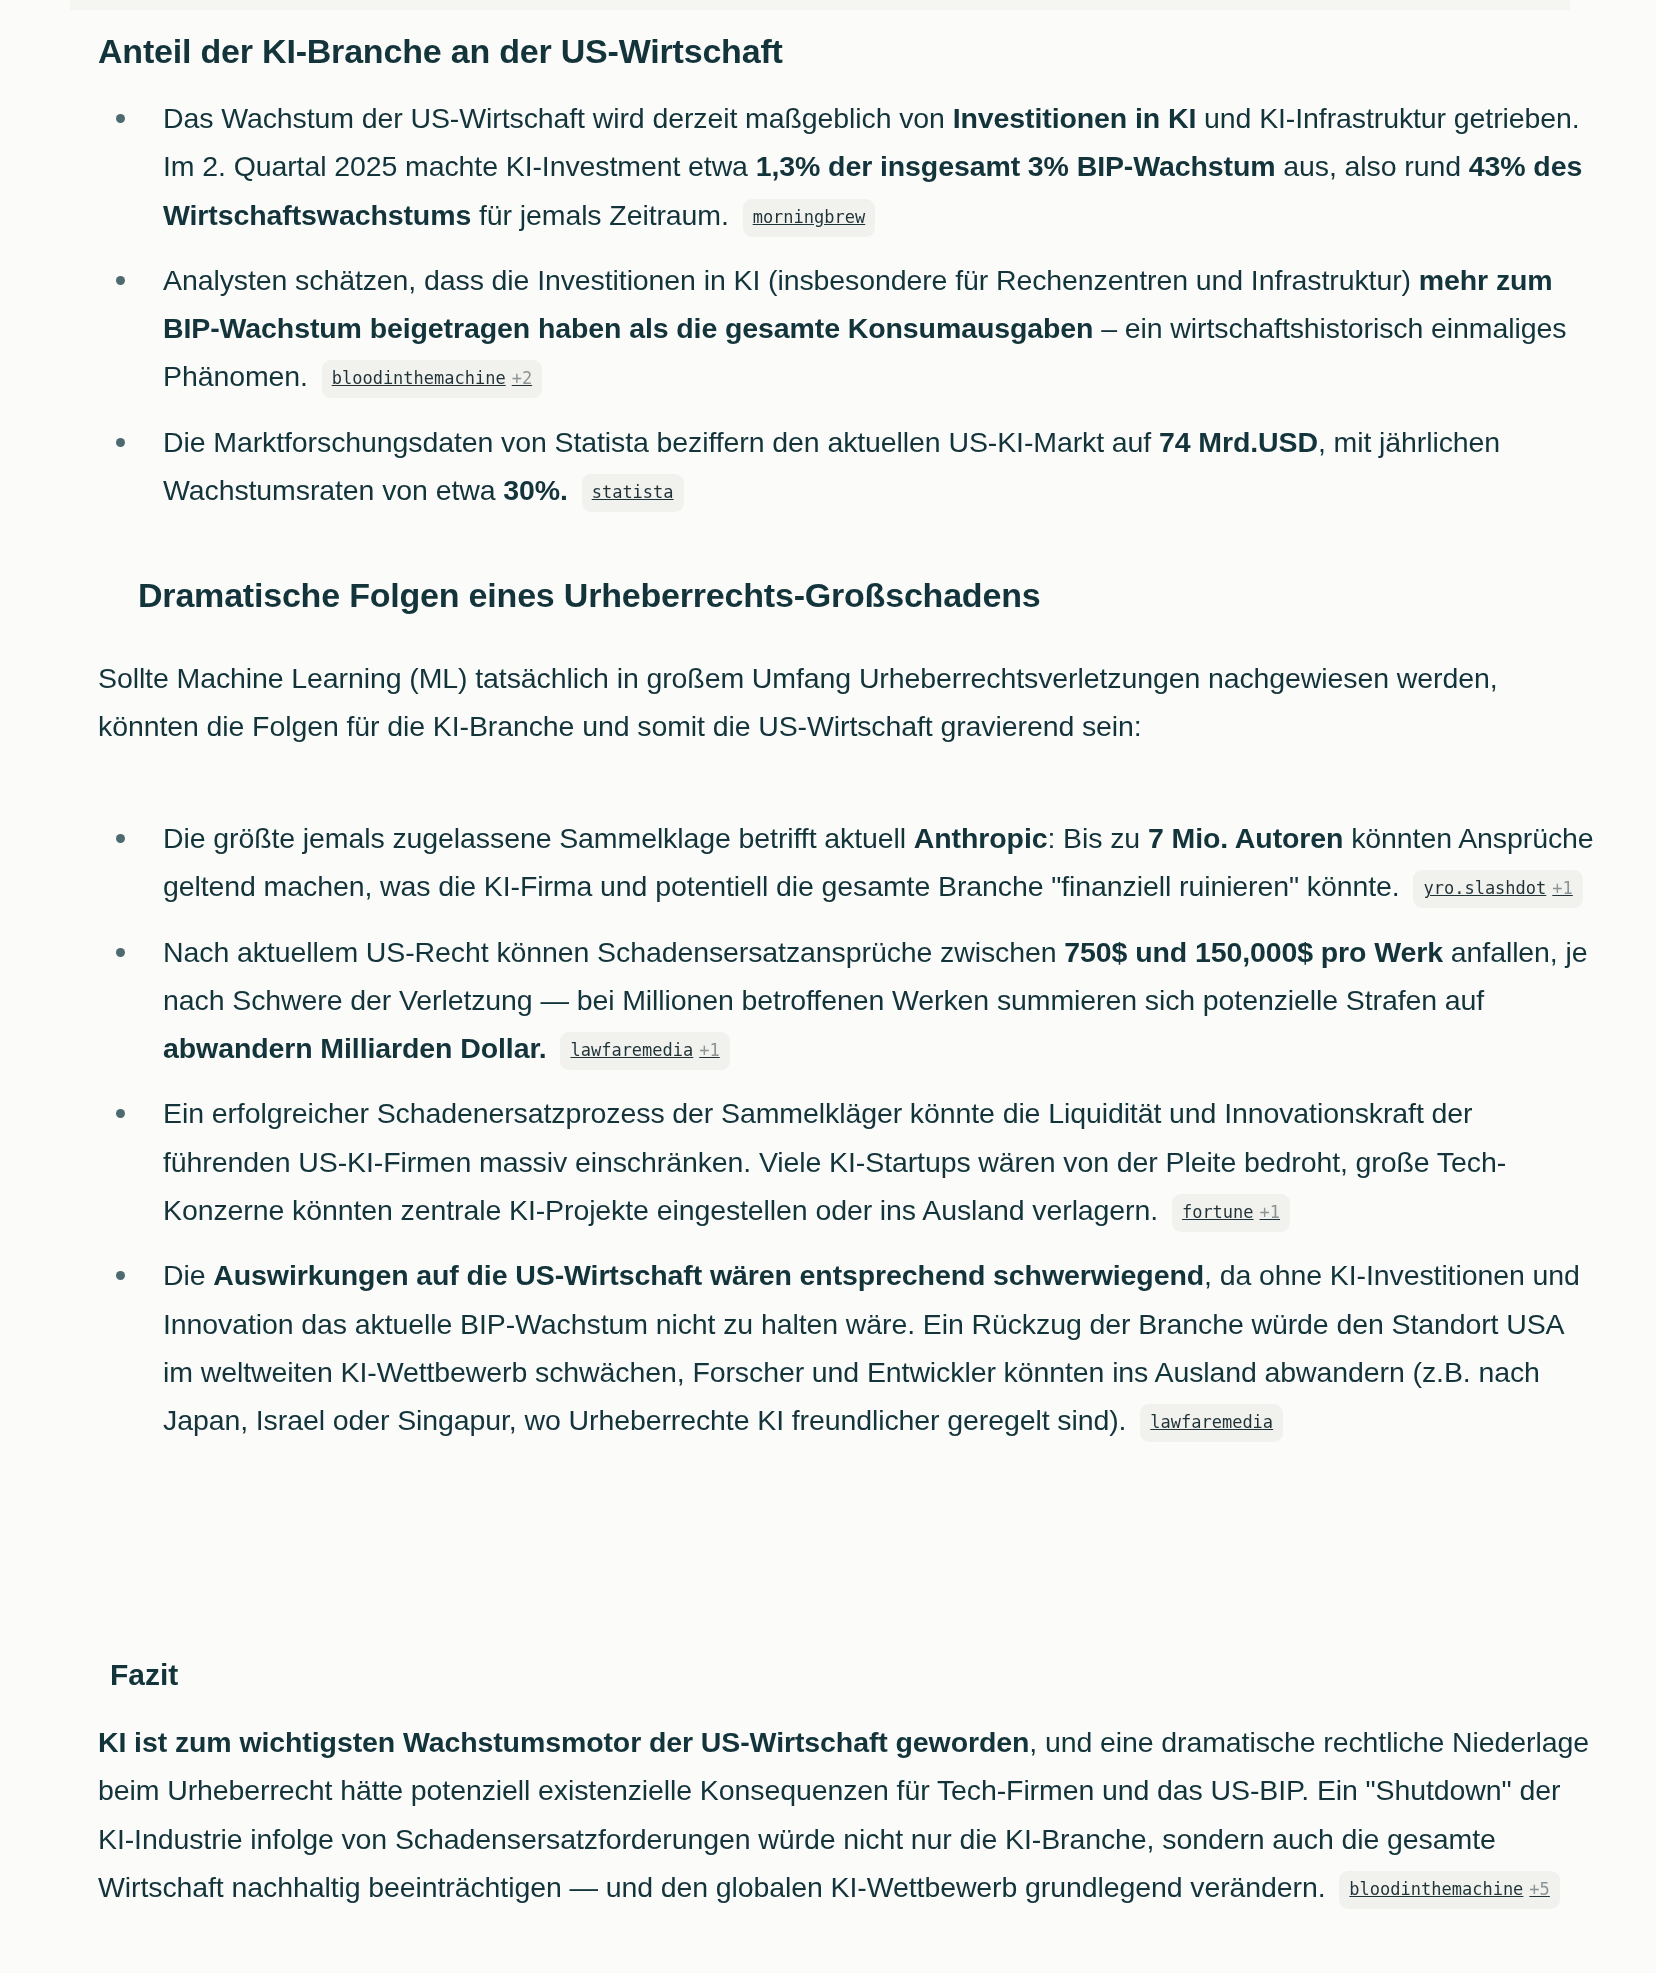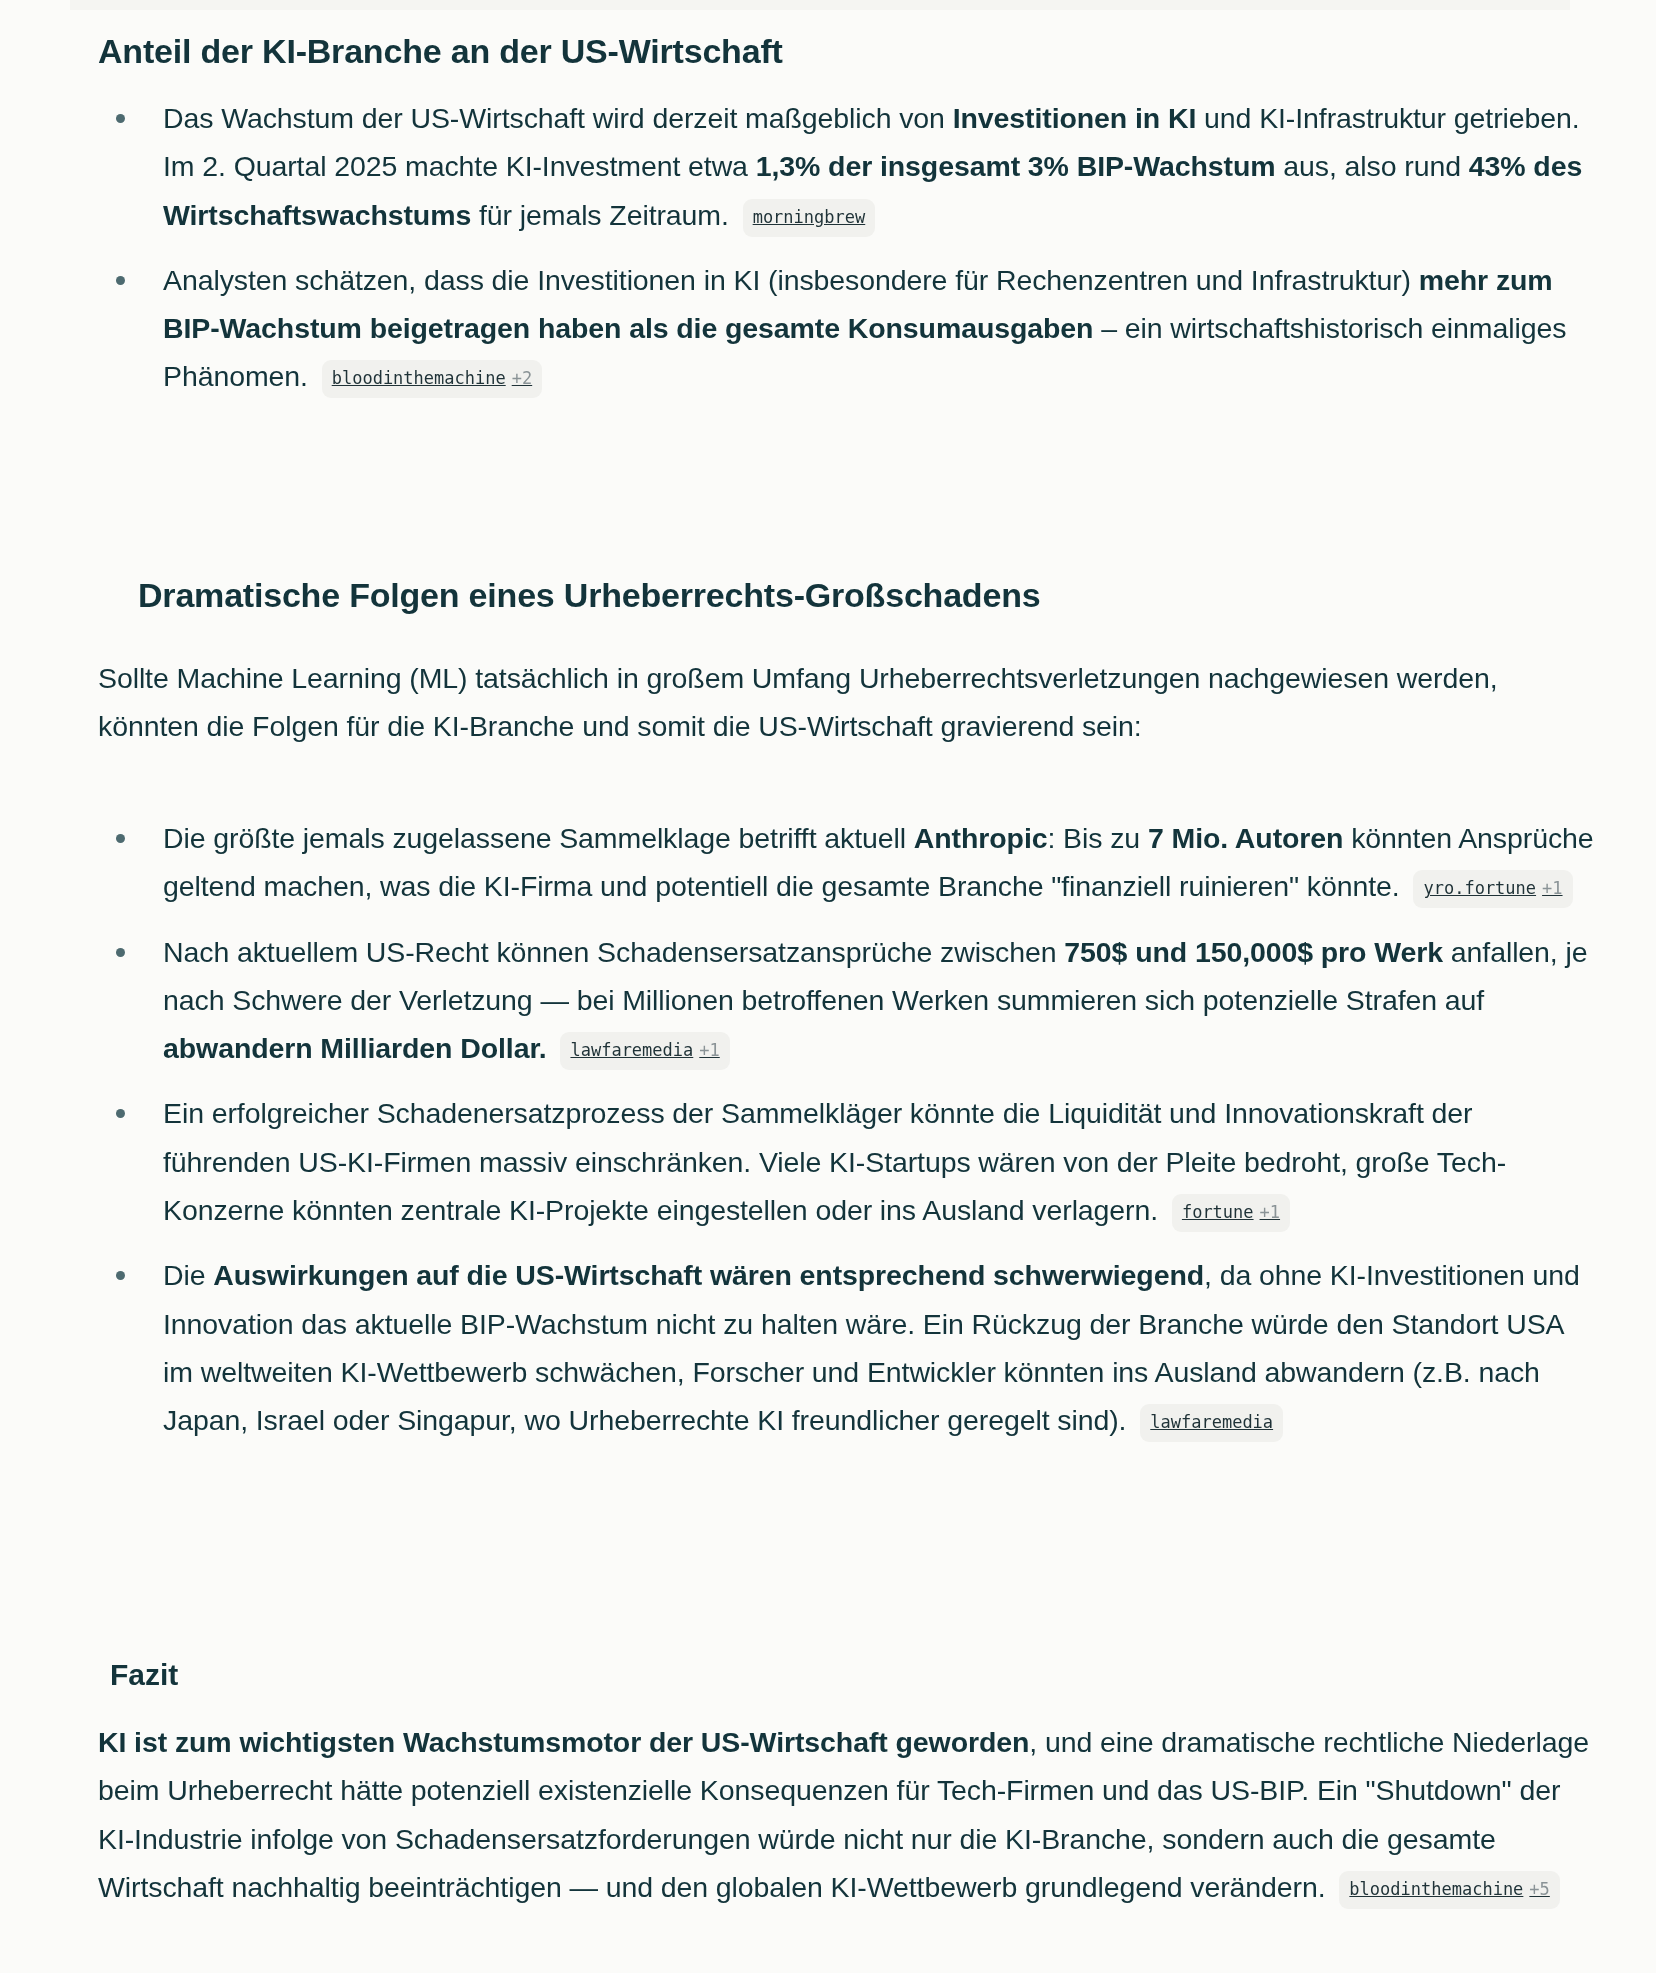--- a/index.html
+++ b/index.html
@@ -107,30 +107,34 @@
 
   <ul class="list-a">
     <li>
       <span class="bullet"></span><span>Das Wachstum der US-Wirtschaft wird derzeit maßgeblich von </span><b>Investitionen in KI</b><span> und KI-Infrastruktur getrieben. Im 2. Quartal 2025 machte KI-Investment etwa </span><b>1,3% der insgesamt 3% BIP-Wachstum</b><span> aus, also rund </span><b>43% des Wirtschaftswachstums</b><span> für jemals Zeitraum.</span>
       <span class="chip"><span>morningbrew</span></span>
     </li>
     <li>
       <span class="bullet"></span><span>Analysten schätzen, dass die Investitionen in KI (insbesondere für Rechenzentren und Infrastruktur) </span><b>mehr zum BIP-Wachstum beigetragen haben als die gesamte Konsumausgaben</b><span> – ein wirtschaftshistorisch einmaliges Phänomen.</span>
       <span class="chip"><span>bloodinthemachine</span><span class="more">+2</span></span>
     </li>
+    <li>
+      <span class="bullet"></span><span>Die Marktforschungsdaten von Statista beziffern den aktuellen US-KI-Markt auf </span><b>74 Mrd.USD</b><span>, mit jährlichen Wachstumsraten von etwa </span><b>30%.</b>
+      <span class="chip"><span>statista</span></span>
+    </li>
   </ul>
 
   <h2 id="h-dramatisch">Dramatische Folgen eines Urheberrechts-Großschadens</h2>
 
   <p class="intro-b">Sollte Machine Learning (ML) tatsächlich in großem Umfang Urheberrechtsverletzungen nachgewiesen werden, könnten die Folgen für die KI-Branche und somit die US-Wirtschaft gravierend sein:</p>
 
   <ul class="list-b">
     <li>
       <span class="bullet"></span><span>Die größte jemals zugelassene Sammelklage betrifft aktuell </span><b>Anthropic</b><span>: Bis zu </span><b>7 Mio. Autoren</b><span> könnten Ansprüche geltend machen, was die KI-Firma und potentiell die gesamte Branche "finanziell ruinieren" könnte.</span>
-      <span class="chip"><span>yro.fortune</span><span class="more">+1</span></span>
+      <span class="chip"><span>yro.slashdot</span><span class="more">+1</span></span>
     </li>
     <li>
       <span class="bullet"></span><span>Nach aktuellem US-Recht können Schadensersatzansprüche zwischen </span><b>750$ und 150,000$ pro Werk</b><span> anfallen, je nach Schwere der Verletzung — bei Millionen betroffenen Werken summieren sich potenzielle Strafen auf </span><b>abwandern Milliarden Dollar.</b>
       <span class="chip"><span>lawfaremedia</span><span class="more">+1</span></span>
     </li>
     <li>
       <span class="bullet"></span><span>Ein erfolgreicher Schadenersatzprozess der Sammelkläger könnte die Liquidität und Innovationskraft der führenden US-KI-Firmen massiv einschränken. Viele KI-Startups wären von der Pleite bedroht, große Tech-Konzerne könnten zentrale KI-Projekte eingestellen oder ins Ausland verlagern.</span>
       <span class="chip"><span>fortune</span><span class="more">+1</span></span>
     </li>
     <li>

